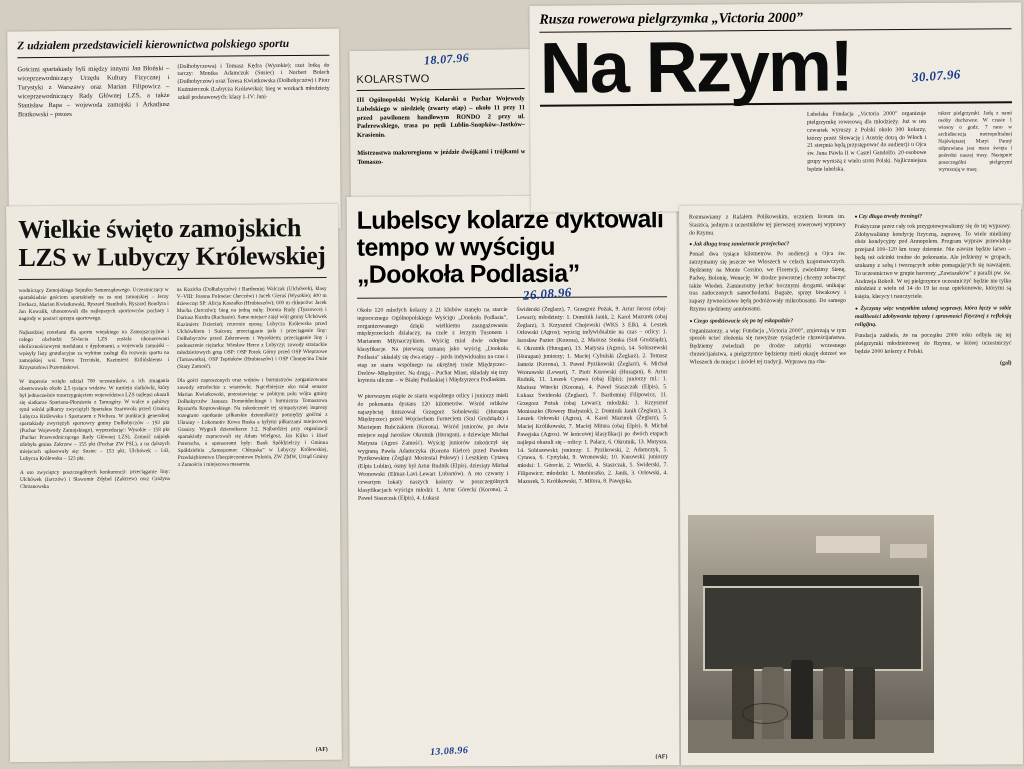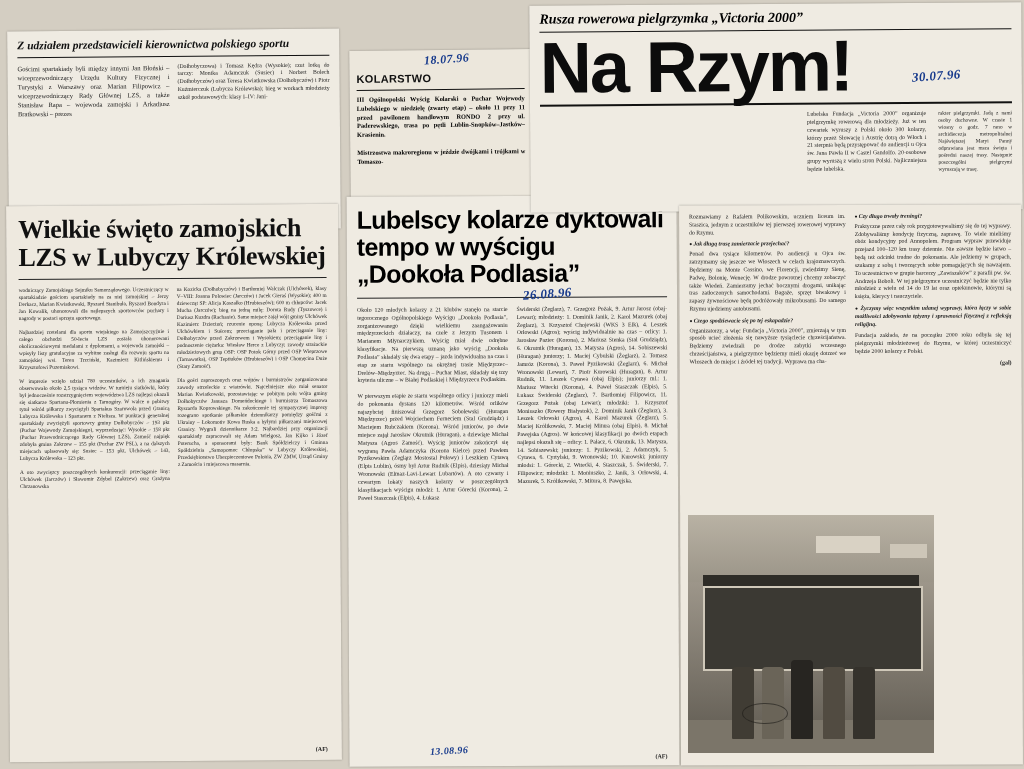--- a/index.html
+++ b/index.html
@@ -88,21 +88,21 @@
   }
 
   
   #clip-kol {
     left: 350px; top: 50px; width: 182px; height: 150px;
     transform: rotate(-0.6deg);
   }
   #clip-kol .tag {
     display: inline-block;
     font-family: "Liberation Sans", sans-serif;
-    font-weight: bold;
+    font-weight: normal;
     font-size: 11px;
     letter-spacing: 0.3px;
     color: #111;
     margin: 22px 0 0 7px;
   }
   #clip-kol .boxrule { margin: 3px 7px 5px 7px; border-top: 1.2px solid #111; }
   #clip-kol .lede {
     margin: 0 7px;
     font-size: 6.4px;
     line-height: 1.38;

